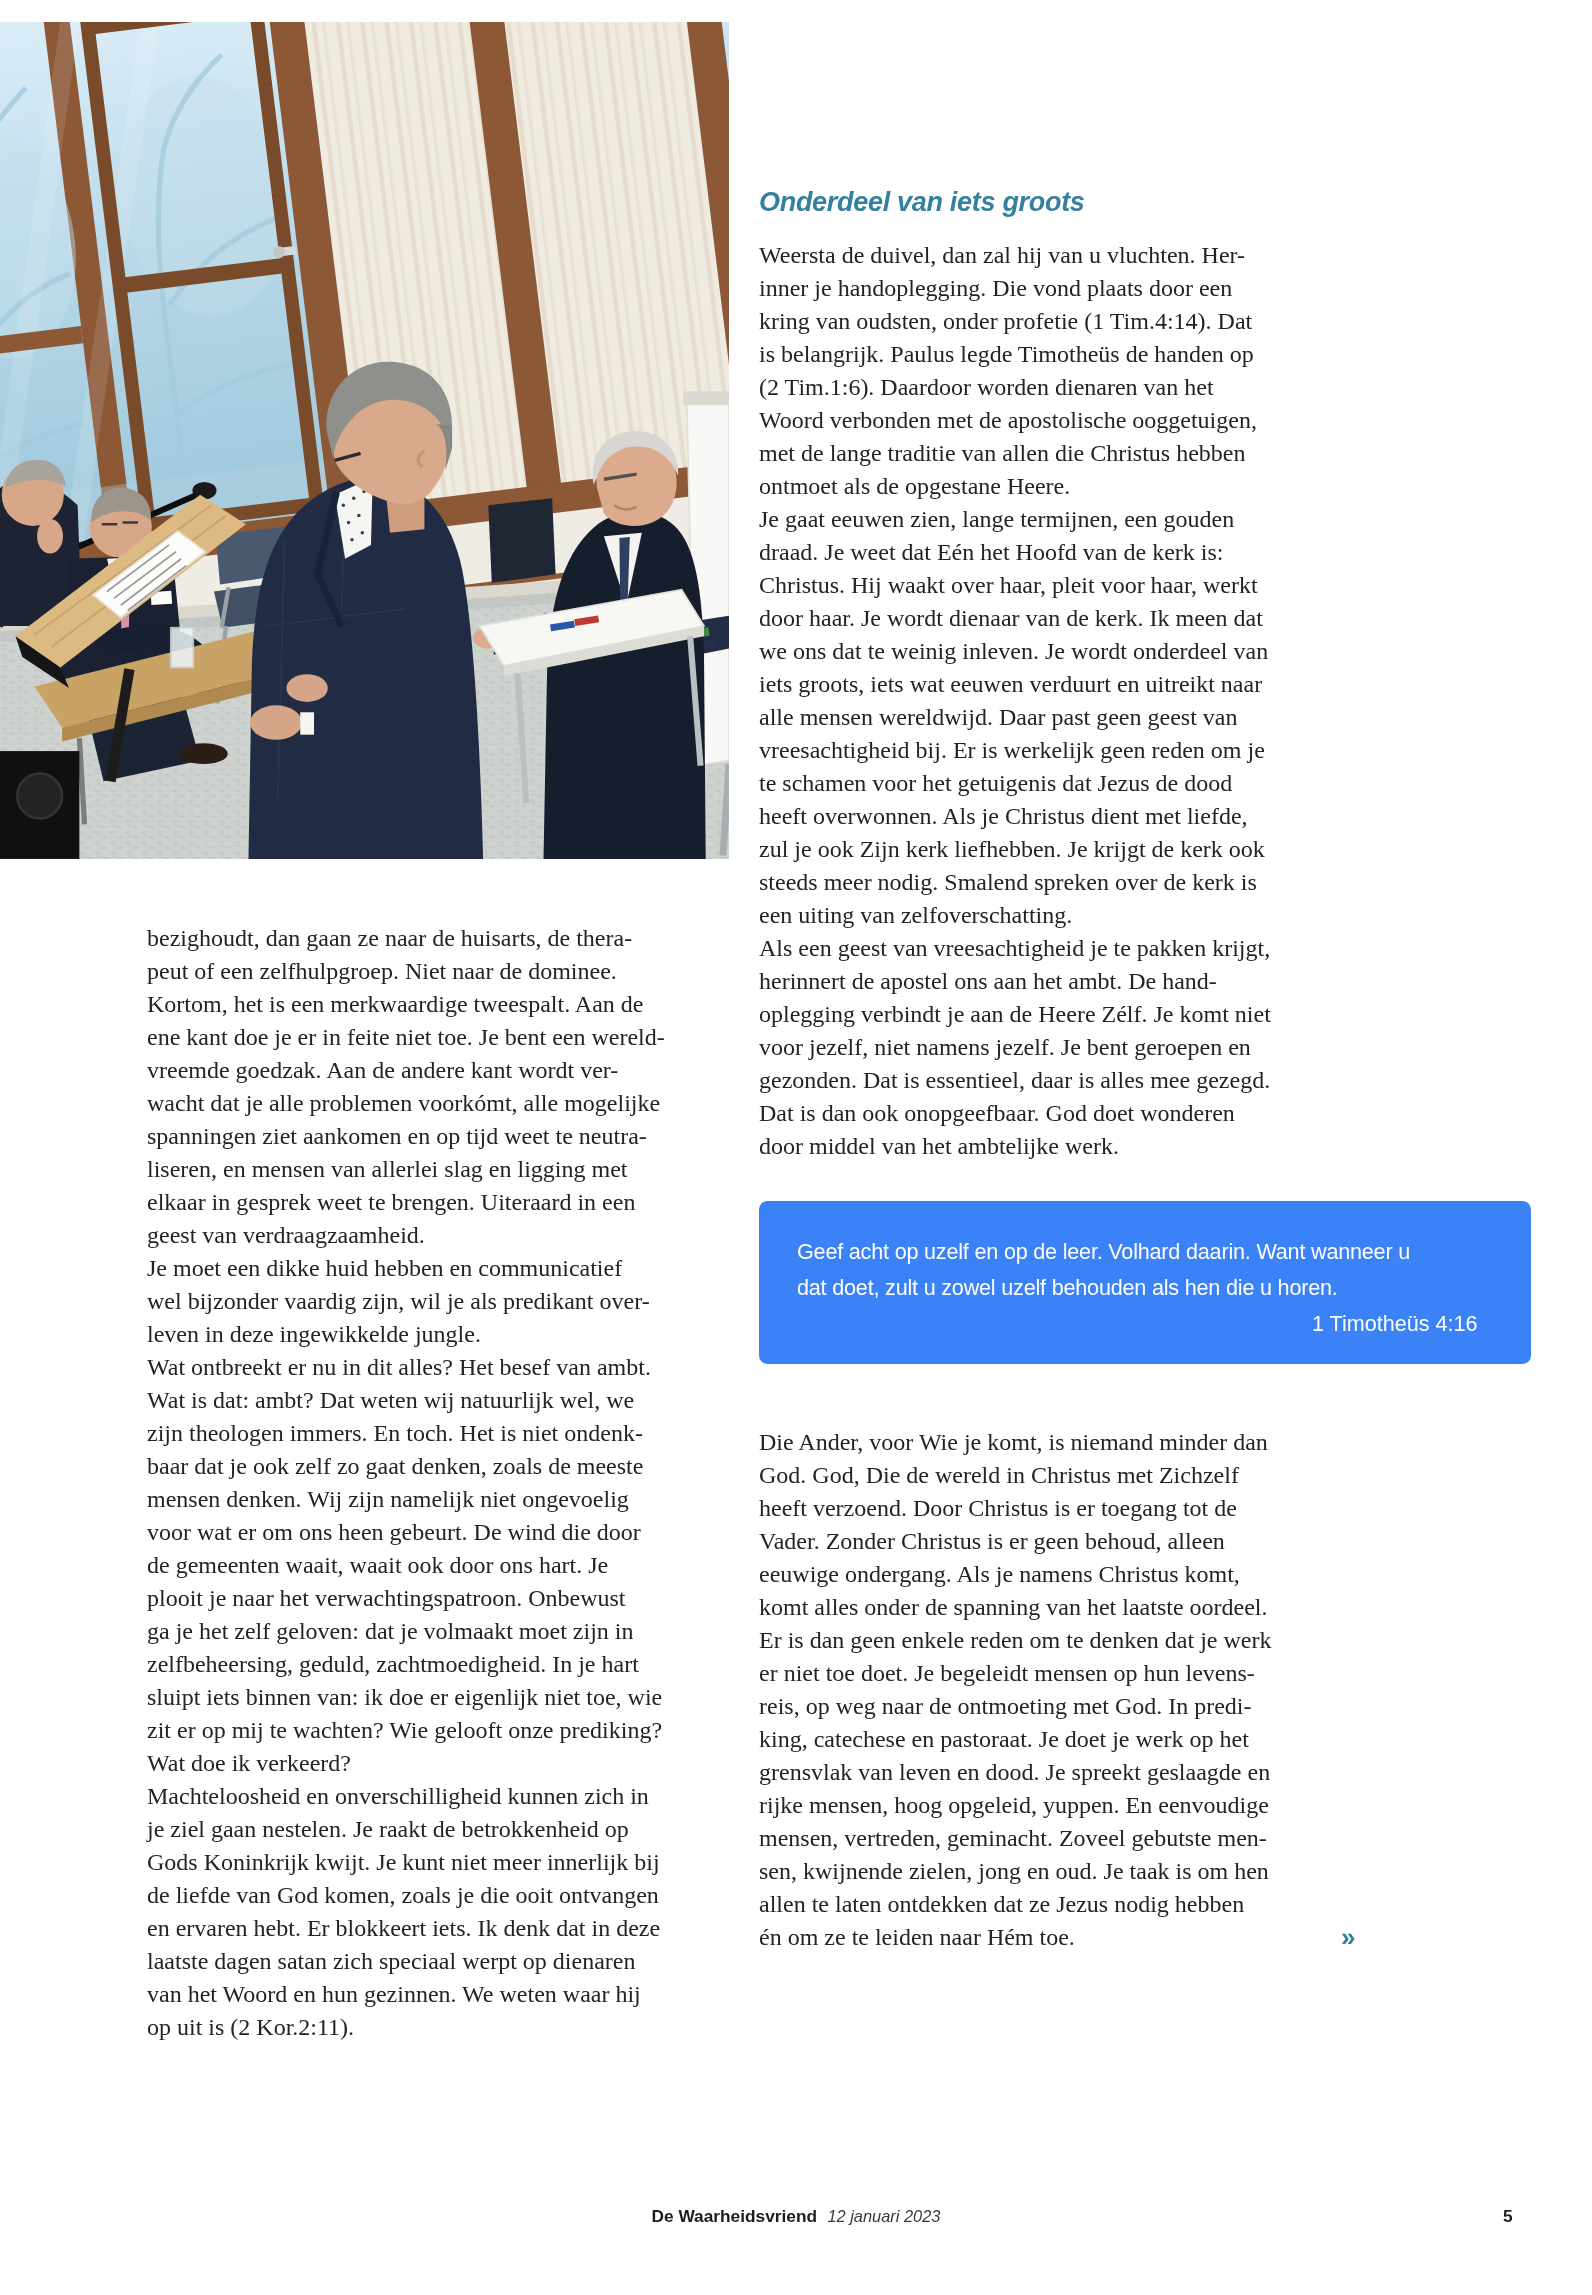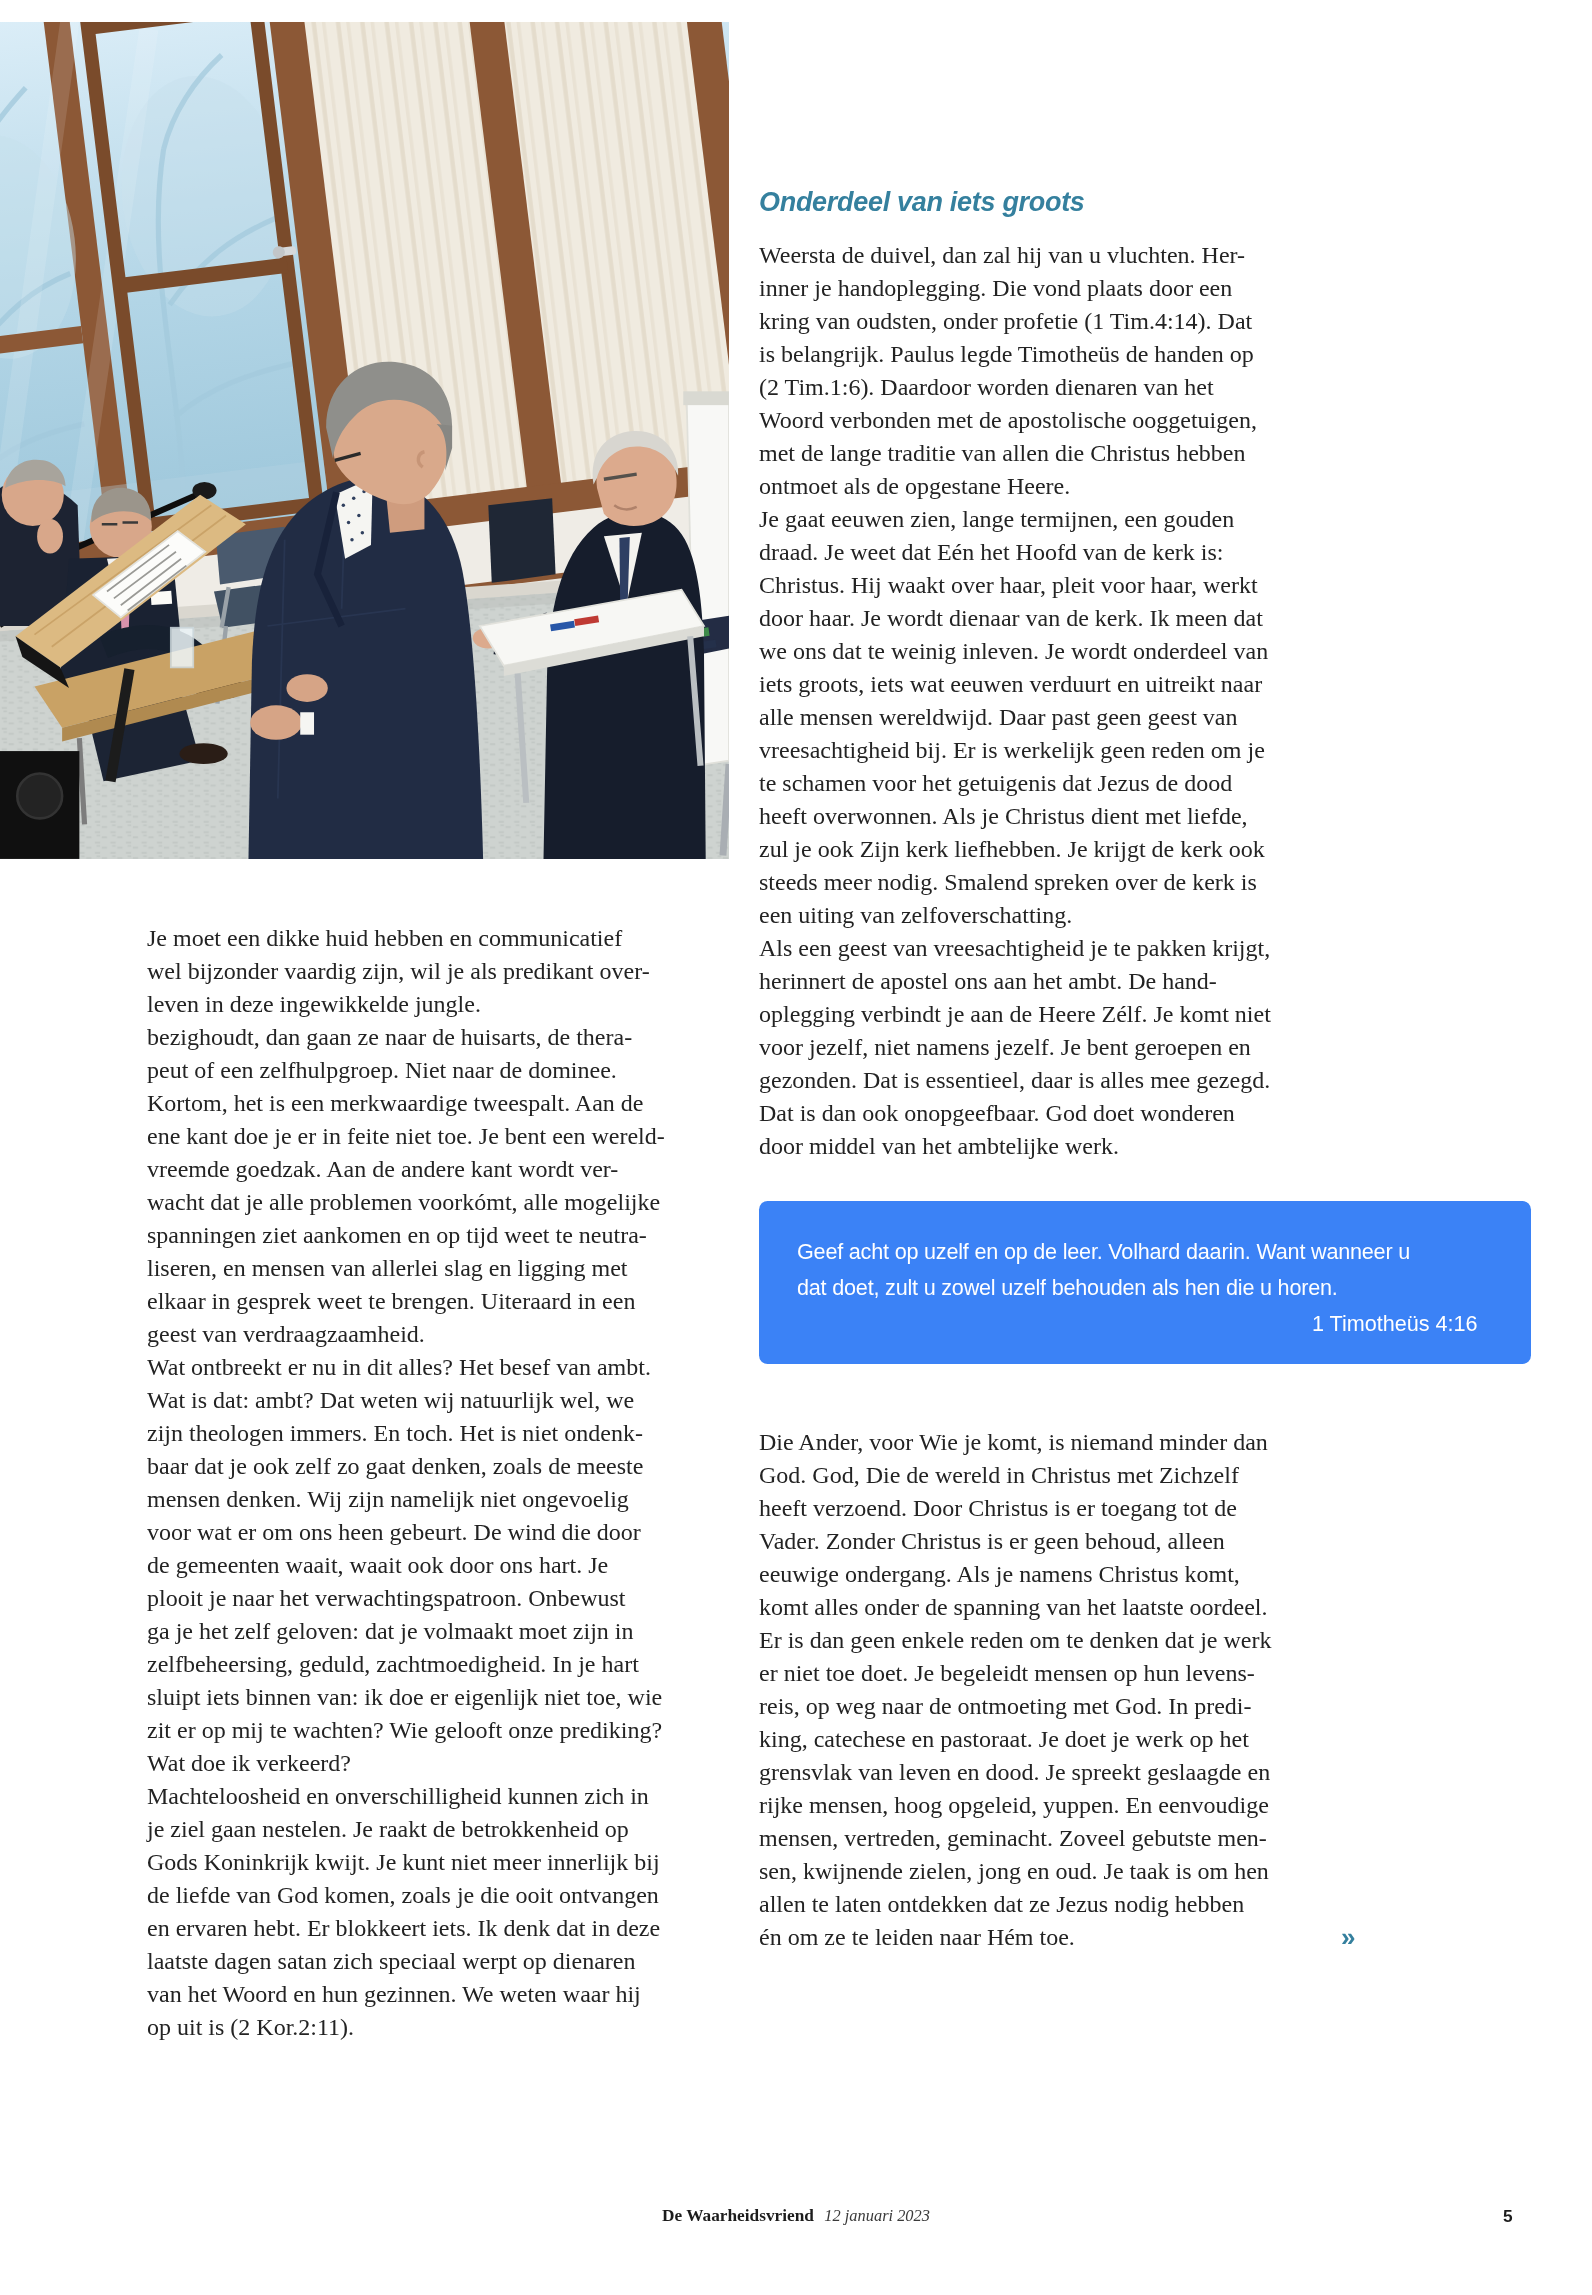--- a/index.html
+++ b/index.html
@@ -18,21 +18,21 @@
   .h-ambt{margin-top:95px;margin-bottom:14px;}
   .quote-box{margin-top:38px;width:772px;box-sizing:border-box;background:#3b82f6;
              border-radius:8.6px;padding:33px 43px 22.4px 38px;color:#ffffff;}
   .quote{font:21.6px/36px "Liberation Sans",sans-serif;letter-spacing:-0.2px;white-space:pre;margin:0;}
   .quote-ref{font:21.6px/36px "Liberation Sans",sans-serif;text-align:right;margin:0 10.4px 0 0;}
   .quote-block + .quote-block{margin-top:29px;}
   .p-last{position:relative;margin-top:62px;}
   .cont-mark{position:absolute;left:582px;bottom:0px;
              font:700 26px/33px "Liberation Sans",sans-serif;color:#35809e;}
   .footer-center{position:absolute;top:2206px;left:0;width:1592px;text-align:center;
-                 font-family:Liberation Serif, serif;color:#1c1c1c;}
+                 font-family:Liberation Sans, sans-serif;color:#1c1c1c;}
   .footer-mag{font-weight:700;font-size:17.3px;}
   .footer-date{font-style:italic;font-size:16.4px;color:#3a3a3a;margin-left:10.4px;}
   .page-number{position:absolute;top:2206px;left:1503px;
                font:600 17.3px "Liberation Sans",sans-serif;color:#1c1c1c;}
 </style>
 </head>
 <body>
 
 <div class="page">
 
@@ -191,33 +191,33 @@
         <path d="M40,710 L245,560 M60,724 L262,572" stroke="#caa368" stroke-width="2"></path>
         <polygon points="18,712 70,748 80,772 26,736" fill="#151515"></polygon>
         <polygon points="108,664 206,590 238,614 140,690" fill="#fcfcfa" stroke="#e3e3de" stroke-width="2"></polygon>
         <path d="M124,660 L196,606 M132,668 L204,614 M140,676 L210,622 M148,682 L216,630" stroke="#9a9a96" stroke-width="2"></path>
         <path d="M150,750 L128,880" stroke="#1c1c1c" stroke-width="12"></path>
       </g>
     </svg>
   </div>
 
   <div class="col col-left">
-    <p class="body">Je moet een dikke huid hebben en communicatief
-wel bijzonder vaardig zijn, wil je als predikant over-
-leven in deze ingewikkelde jungle.</p>
     <p class="body">bezighoudt, dan gaan ze naar de huisarts, de thera-
 peut of een zelfhulpgroep. Niet naar de dominee.
 Kortom, het is een merkwaardige tweespalt. Aan de
 ene kant doe je er in feite niet toe. Je bent een wereld-
 vreemde goedzak. Aan de andere kant wordt ver-
 wacht dat je alle problemen voorkómt, alle mogelijke
 spanningen ziet aankomen en op tijd weet te neutra-
 liseren, en mensen van allerlei slag en ligging met
 elkaar in gesprek weet te brengen. Uiteraard in een
 geest van verdraagzaamheid.</p>
+    <p class="body">Je moet een dikke huid hebben en communicatief
+wel bijzonder vaardig zijn, wil je als predikant over-
+leven in deze ingewikkelde jungle.</p>
     <p class="body">Wat ontbreekt er nu in dit alles? Het besef van ambt.
 Wat is dat: ambt? Dat weten wij natuurlijk wel, we
 zijn theologen immers. En toch. Het is niet ondenk-
 baar dat je ook zelf zo gaat denken, zoals de meeste
 mensen denken. Wij zijn namelijk niet ongevoelig
 voor wat er om ons heen gebeurt. De wind die door
 de gemeenten waait, waait ook door ons hart. Je
 plooit je naar het verwachtingspatroon. Onbewust
 ga je het zelf geloven: dat je volmaakt moet zijn in
 zelfbeheersing, geduld, zachtmoedigheid. In je hart

